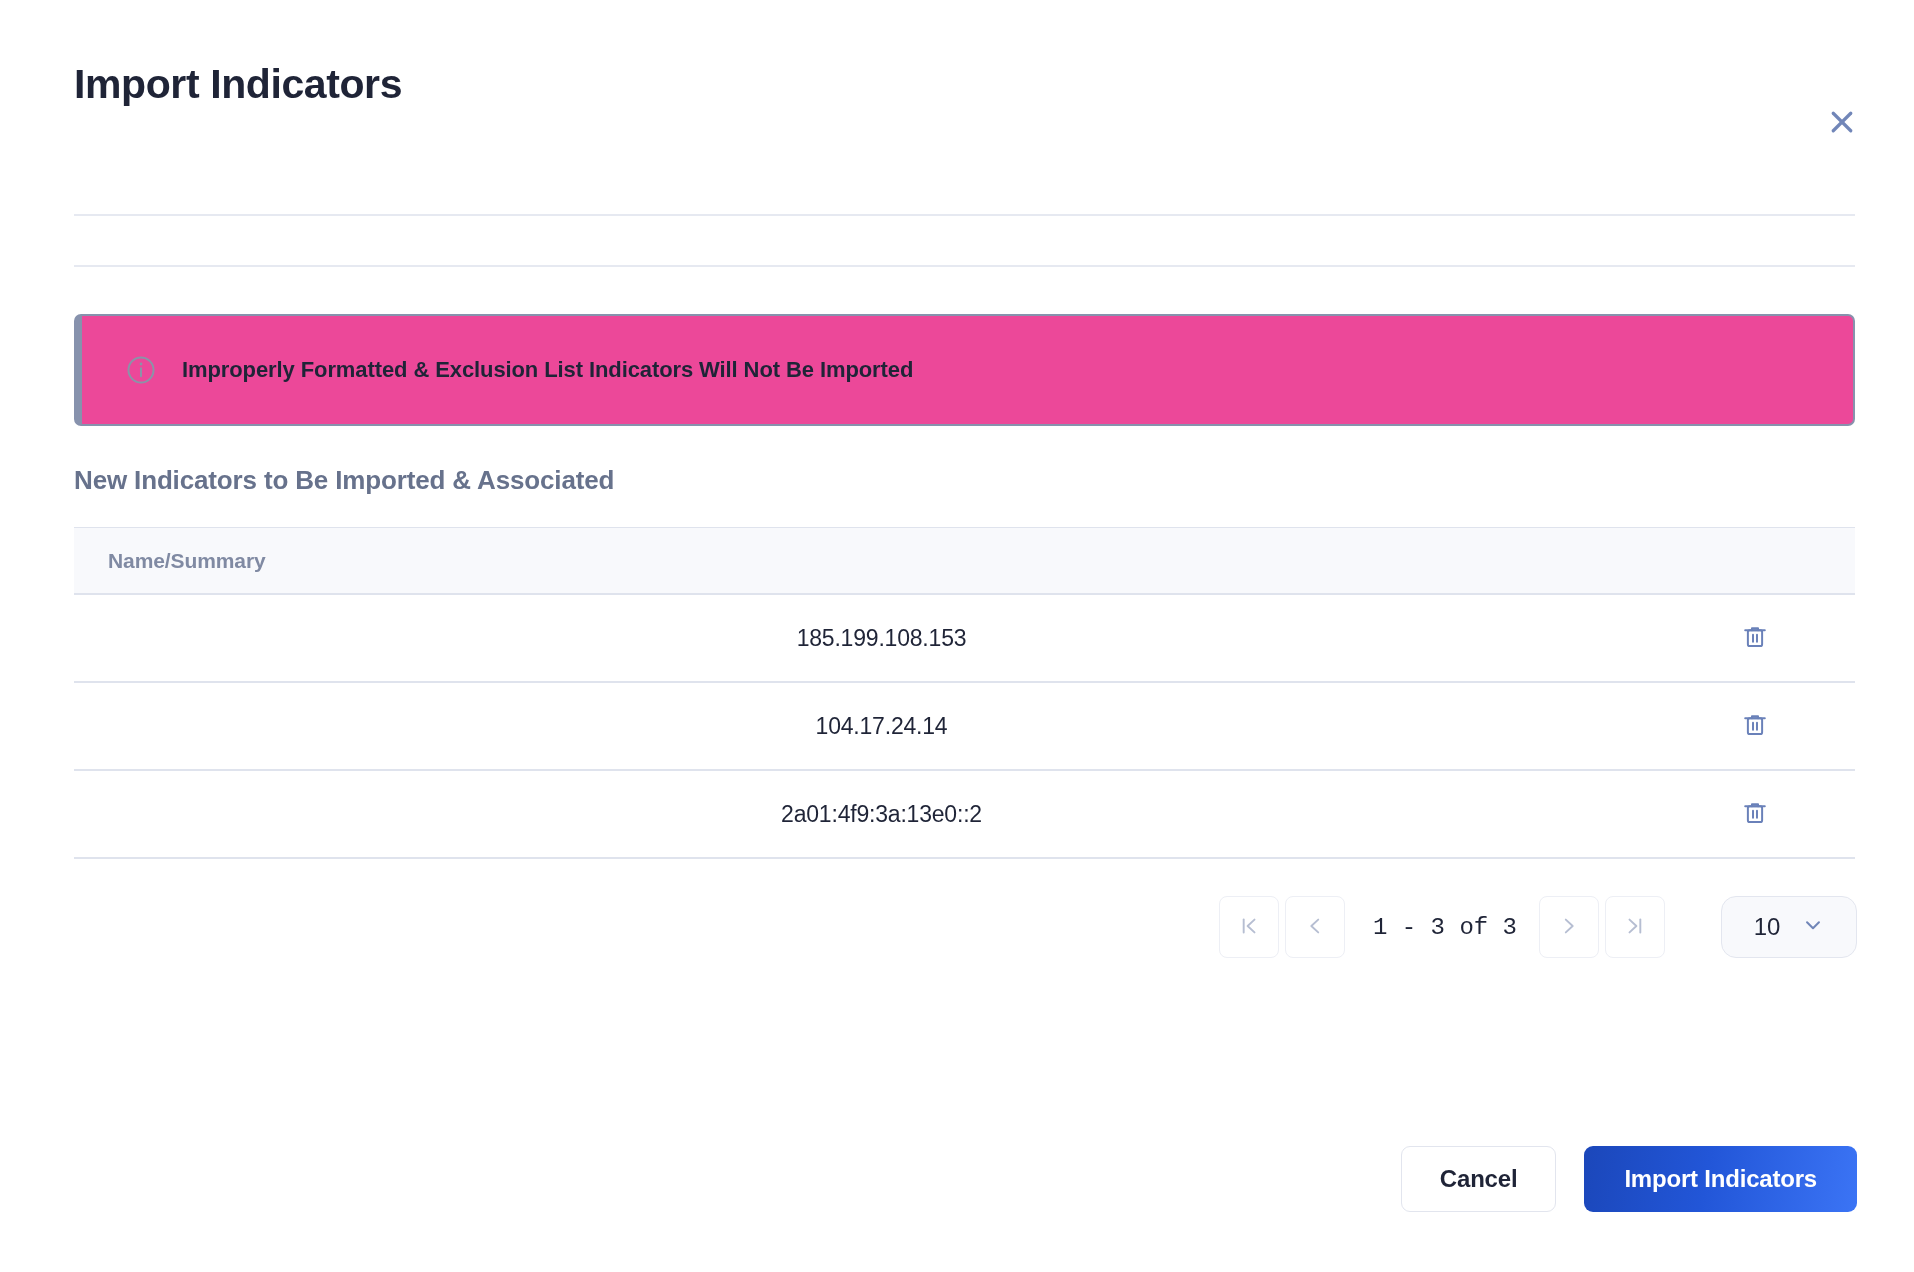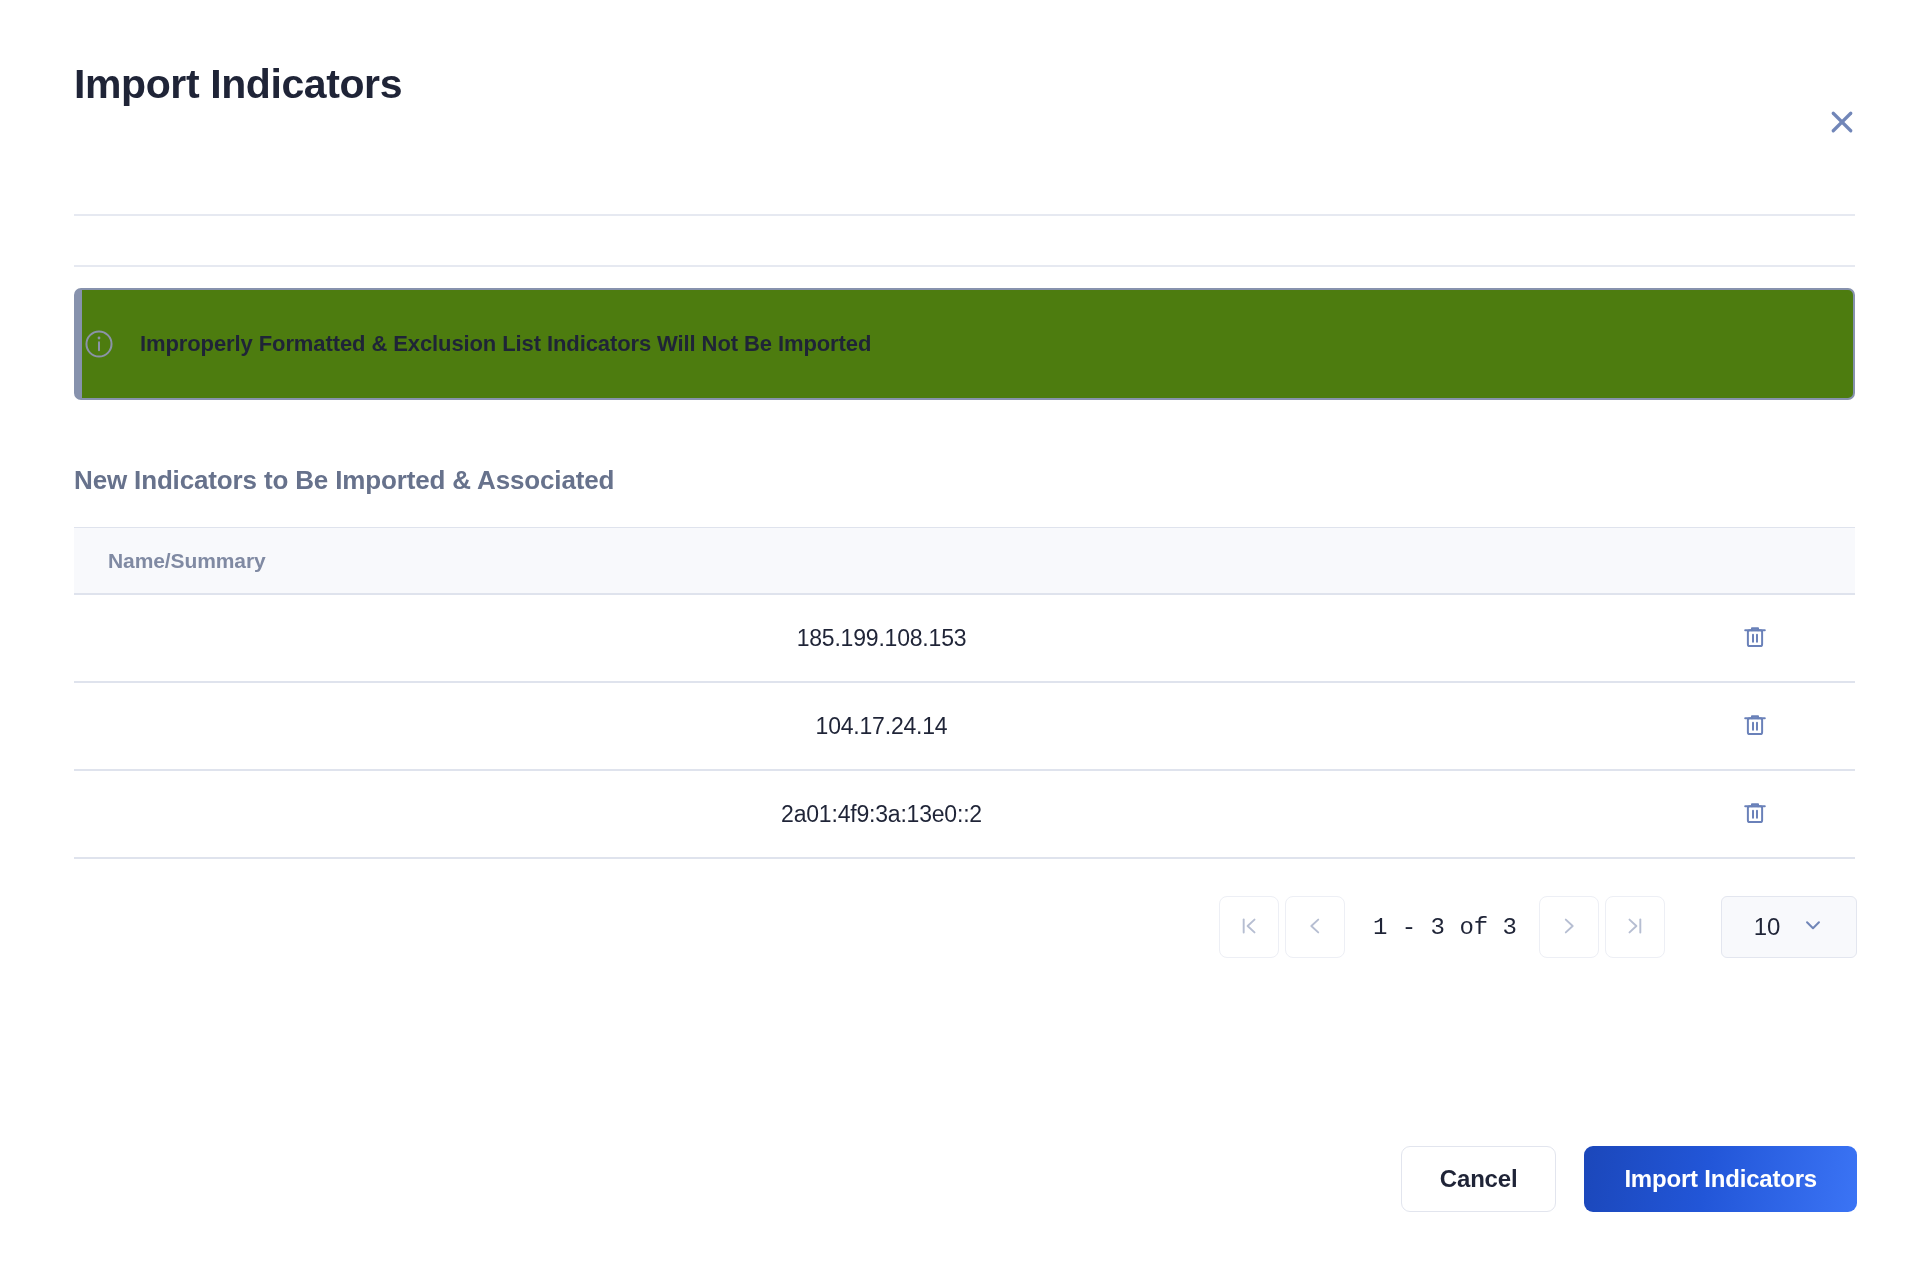--- a/index.html
+++ b/index.html
@@ -56,28 +56,29 @@
     width: 1781px;
     height: 2px;
     background: #e6e9f1;
   }
   .divider.d1 { top: 214px; }
   .divider.d2 { top: 265px; }
 
   
   .info-banner {
     position: absolute;
-    left: 74px; top: 288px;
+    left: 74px; top: 314px;
     width: 1781px; height: 112px;
     border: 2px solid #8792ad;
     border-left-width: 8px;
     border-radius: 7px;
-    background: #4d7c0f;
-    display: flex;
-    align-items: center;
+    background: #ec4899;
+    display: flex;
+    align-items: center;
+    padding-left: 42px;
   }
   .info-icon {
     width: 34px; height: 34px;
     flex: 0 0 34px;
     margin-right: 24px;
     display: flex; align-items: center; justify-content: center;
   }
   .info-banner-text {
     font-size: 22px;
     font-weight: bold;
@@ -167,21 +168,21 @@
     font-size: 24px;
     color: #1f2437;
     letter-spacing: 0px;
     padding: 0 22px;
     white-space: nowrap;
     font-family: Liberation Mono, monospace;
   }
   .size-select {
     width: 136px; height: 62px;
     border: 1px solid #e3e6ef;
-    border-radius: 6px;
+    border-radius: 15px;
     background: #f8f9fc;
     display: flex; align-items: center; justify-content: center;
     gap: 22px;
     cursor: pointer;
     margin-left: 50px;
   }
   .size-value {
     font-size: 24px;
     color: #1f2437;
   }

